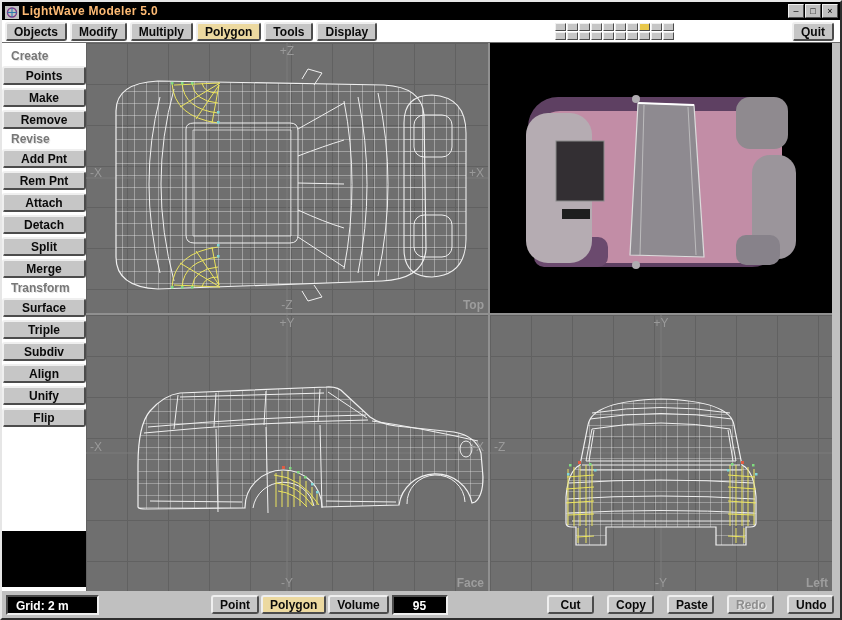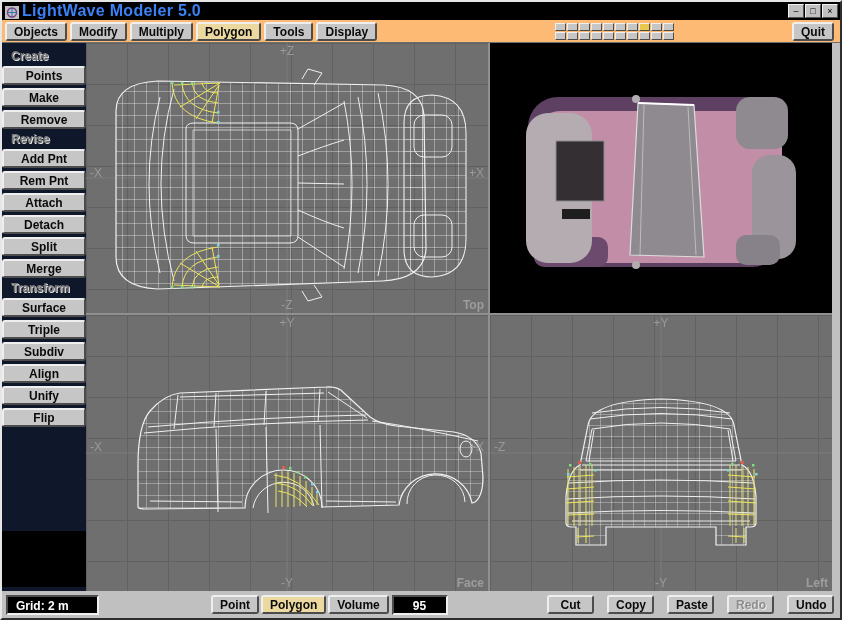--- a/index.html
+++ b/index.html
@@ -7,49 +7,49 @@
   .app{
     width:842px;height:620px;
     background:#c0c0c0;
     border:2px solid;border-color:#e6e6e6 #2e2e2e #2e2e2e #e6e6e6;
     font-family:"Liberation Sans",sans-serif;
     position:relative;overflow:hidden;
   }
   
   .titlebar{height:18px;background:#000;display:flex;align-items:center;padding:0 2px;}
   .app-icon{width:14px;height:13px;margin:0 3px 0 1px;display:inline-block;}
-  .title-text{color:#3b82f6;font-size:16px;font-weight:bold;letter-spacing:.3px;}
+  .title-text{color:#fdba74;font-size:12px;font-weight:bold;letter-spacing:.3px;}
   .win-controls{margin-left:auto;display:flex;gap:1px;}
   .winbtn{
     width:16px;height:14px;font-size:9px;line-height:10px;padding:0;
     background:#c0c0c0;border:1px solid;border-color:#f0f0f0 #505050 #505050 #f0f0f0;
     color:#000;font-family:"Liberation Sans",sans-serif;
   }
   
-  .menubar{height:23px;display:flex;align-items:center;padding:0 3px;border-bottom:1px solid #6e6e6e;background:#fdba74;}
+  .menubar{height:23px;display:flex;align-items:center;padding:0 3px;border-bottom:1px solid #6e6e6e;background:#ffffff;}
   .btn{
     background:#c6c6c6;color:#0a0a0a;
     border:2px solid;border-color:#efefef #4c4c4c #4c4c4c #efefef;border-radius:3px;
     font:bold 12px "Liberation Sans",sans-serif;
     padding:1px 7px;height:19px;white-space:nowrap;cursor:default;
   }
   .btn.active{background:#ecd9a0;}
   .btn.disabled{color:#8e8e8e;text-shadow:1px 1px 0 #eaeaea;}
   .menubar .btn{margin-right:3px;}
   .quickgrid{margin-left:auto;margin-right:118px;display:flex;flex-direction:column;gap:1px;}
   .qrow{display:flex;gap:1px;}
   .qb{
     display:inline-block;width:11px;height:8px;background:#c6c6c6;
     border:1px solid;border-color:#f0f0f0 #4c4c4c #4c4c4c #f0f0f0;
   }
   .qb.on{background:#e8c84c;}
   .quit-btn{margin-right:4px;}
   
   .main{display:flex;height:548px;}
-  .sidebar{width:84px;background:#0f172a;padding-top:3px;position:relative;flex:none;}
+  .sidebar{width:84px;background:#ffffff;padding-top:3px;position:relative;flex:none;}
   .group-label{
     font:bold 12px "Liberation Sans",sans-serif;color:#787878;
     text-shadow:1px 1px 0 #e4e4e4;margin:3px 0 3px 9px;
   }
   .sidebar .btn{display:block;width:84px;margin:0 auto 3px;text-align:center;}
   .swatch{position:absolute;left:0;bottom:4px;width:90px;height:56px;background:#000;}
   .viewports{
     flex:none;width:746px;height:548px;background:#909090;
     display:grid;grid-template-columns:402px 342px;grid-template-rows:270px 276px;gap:2px;
   }

